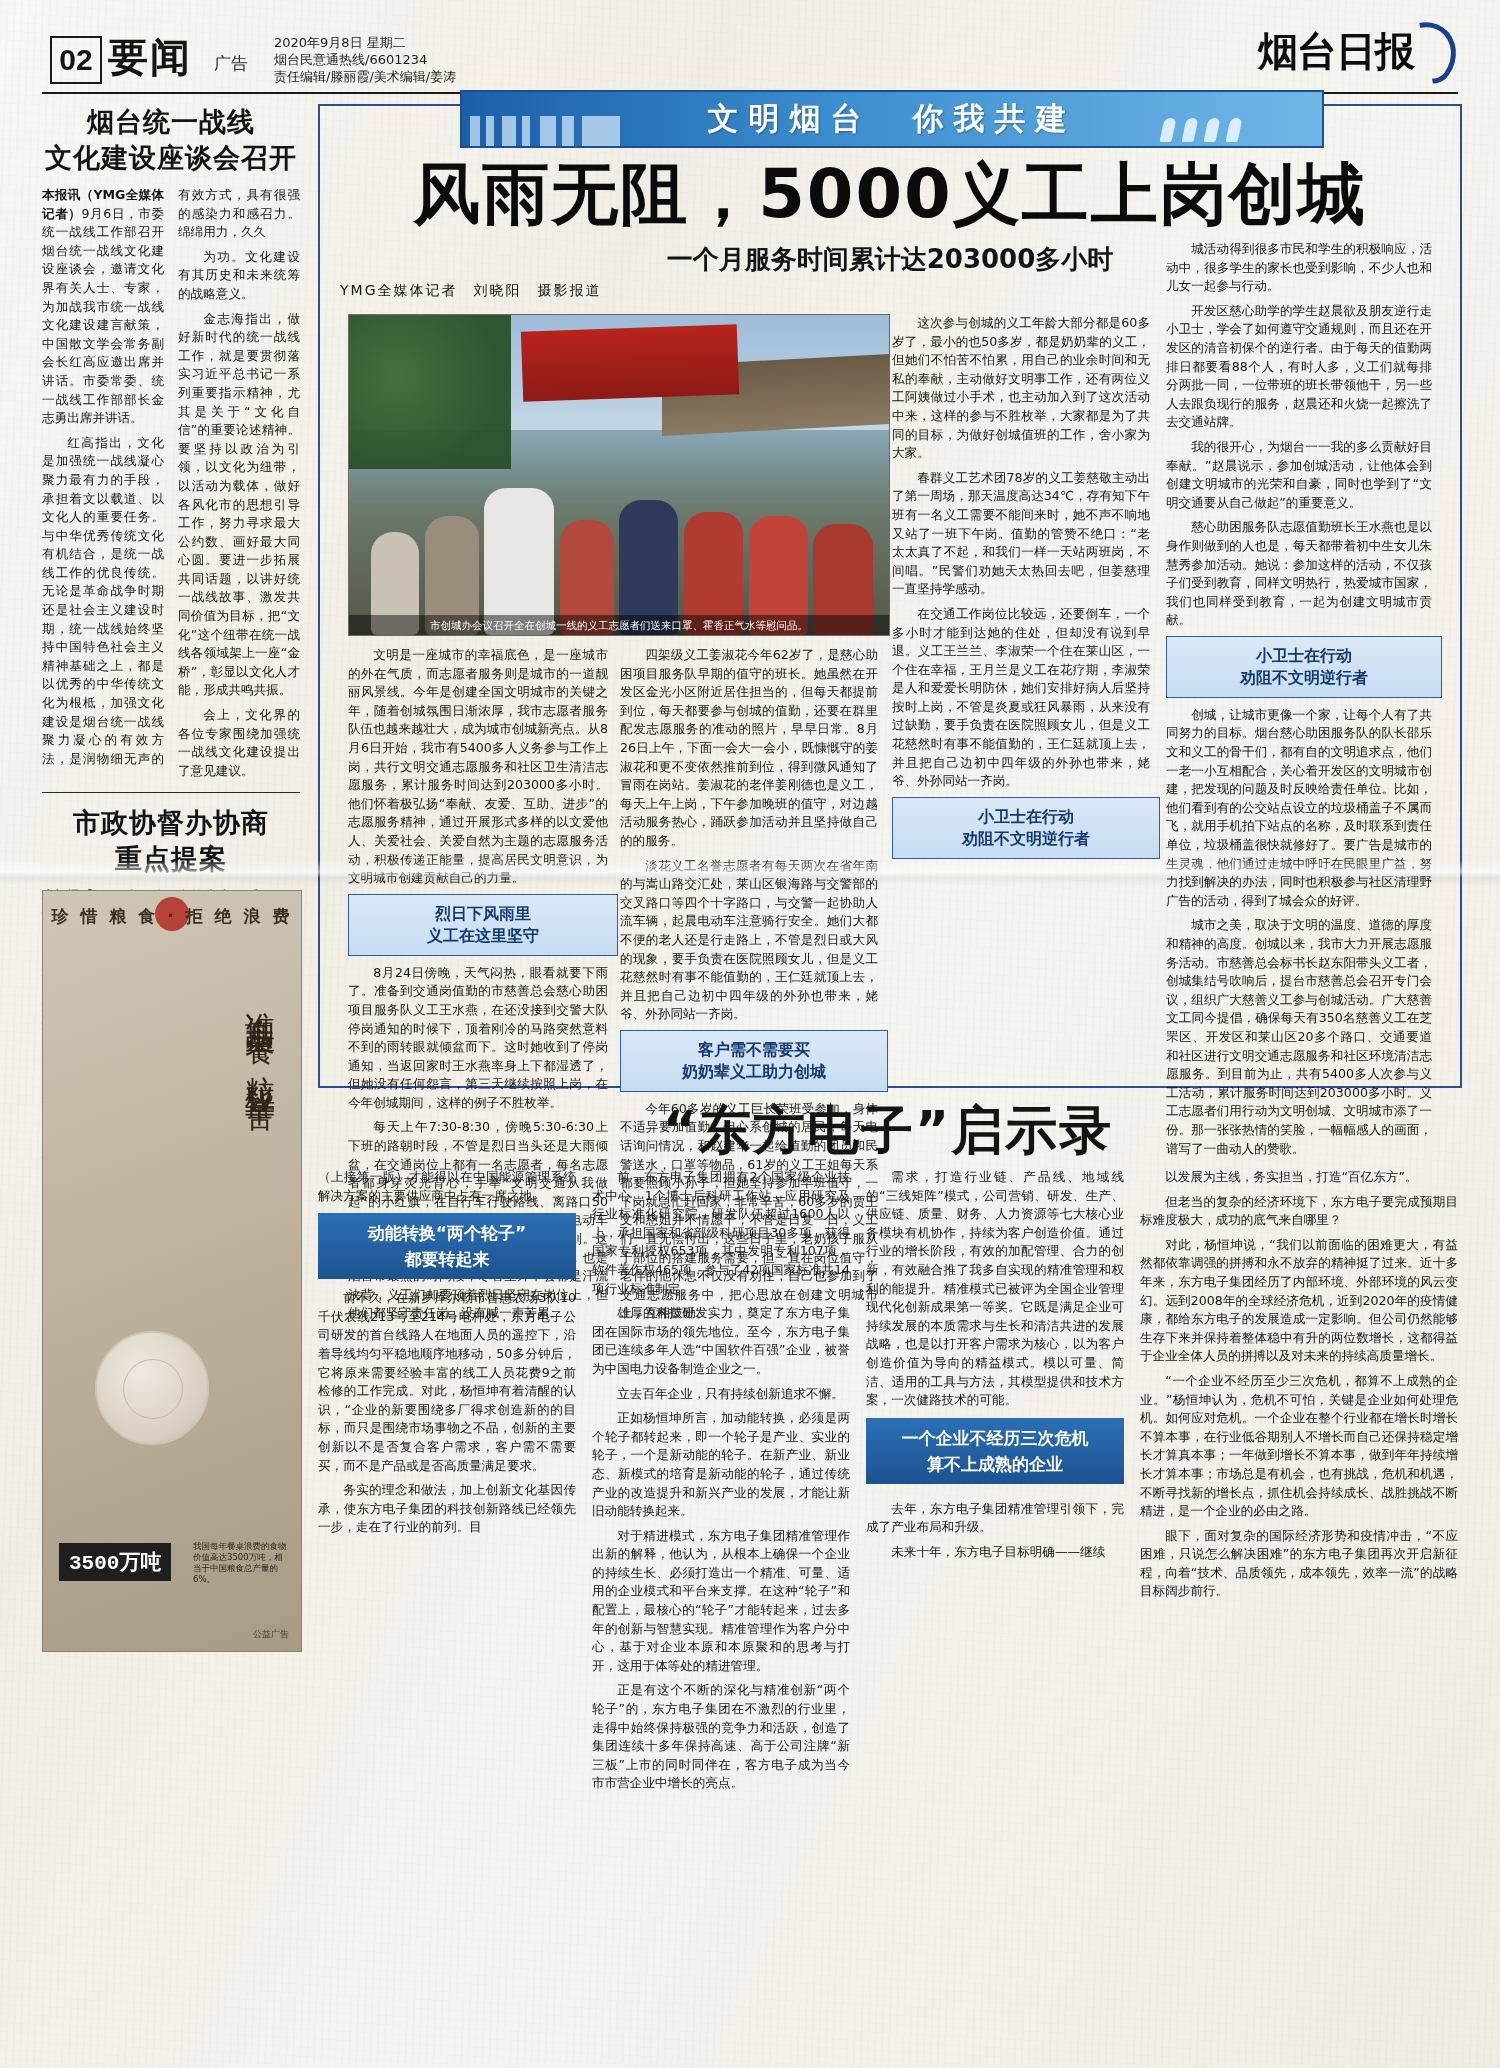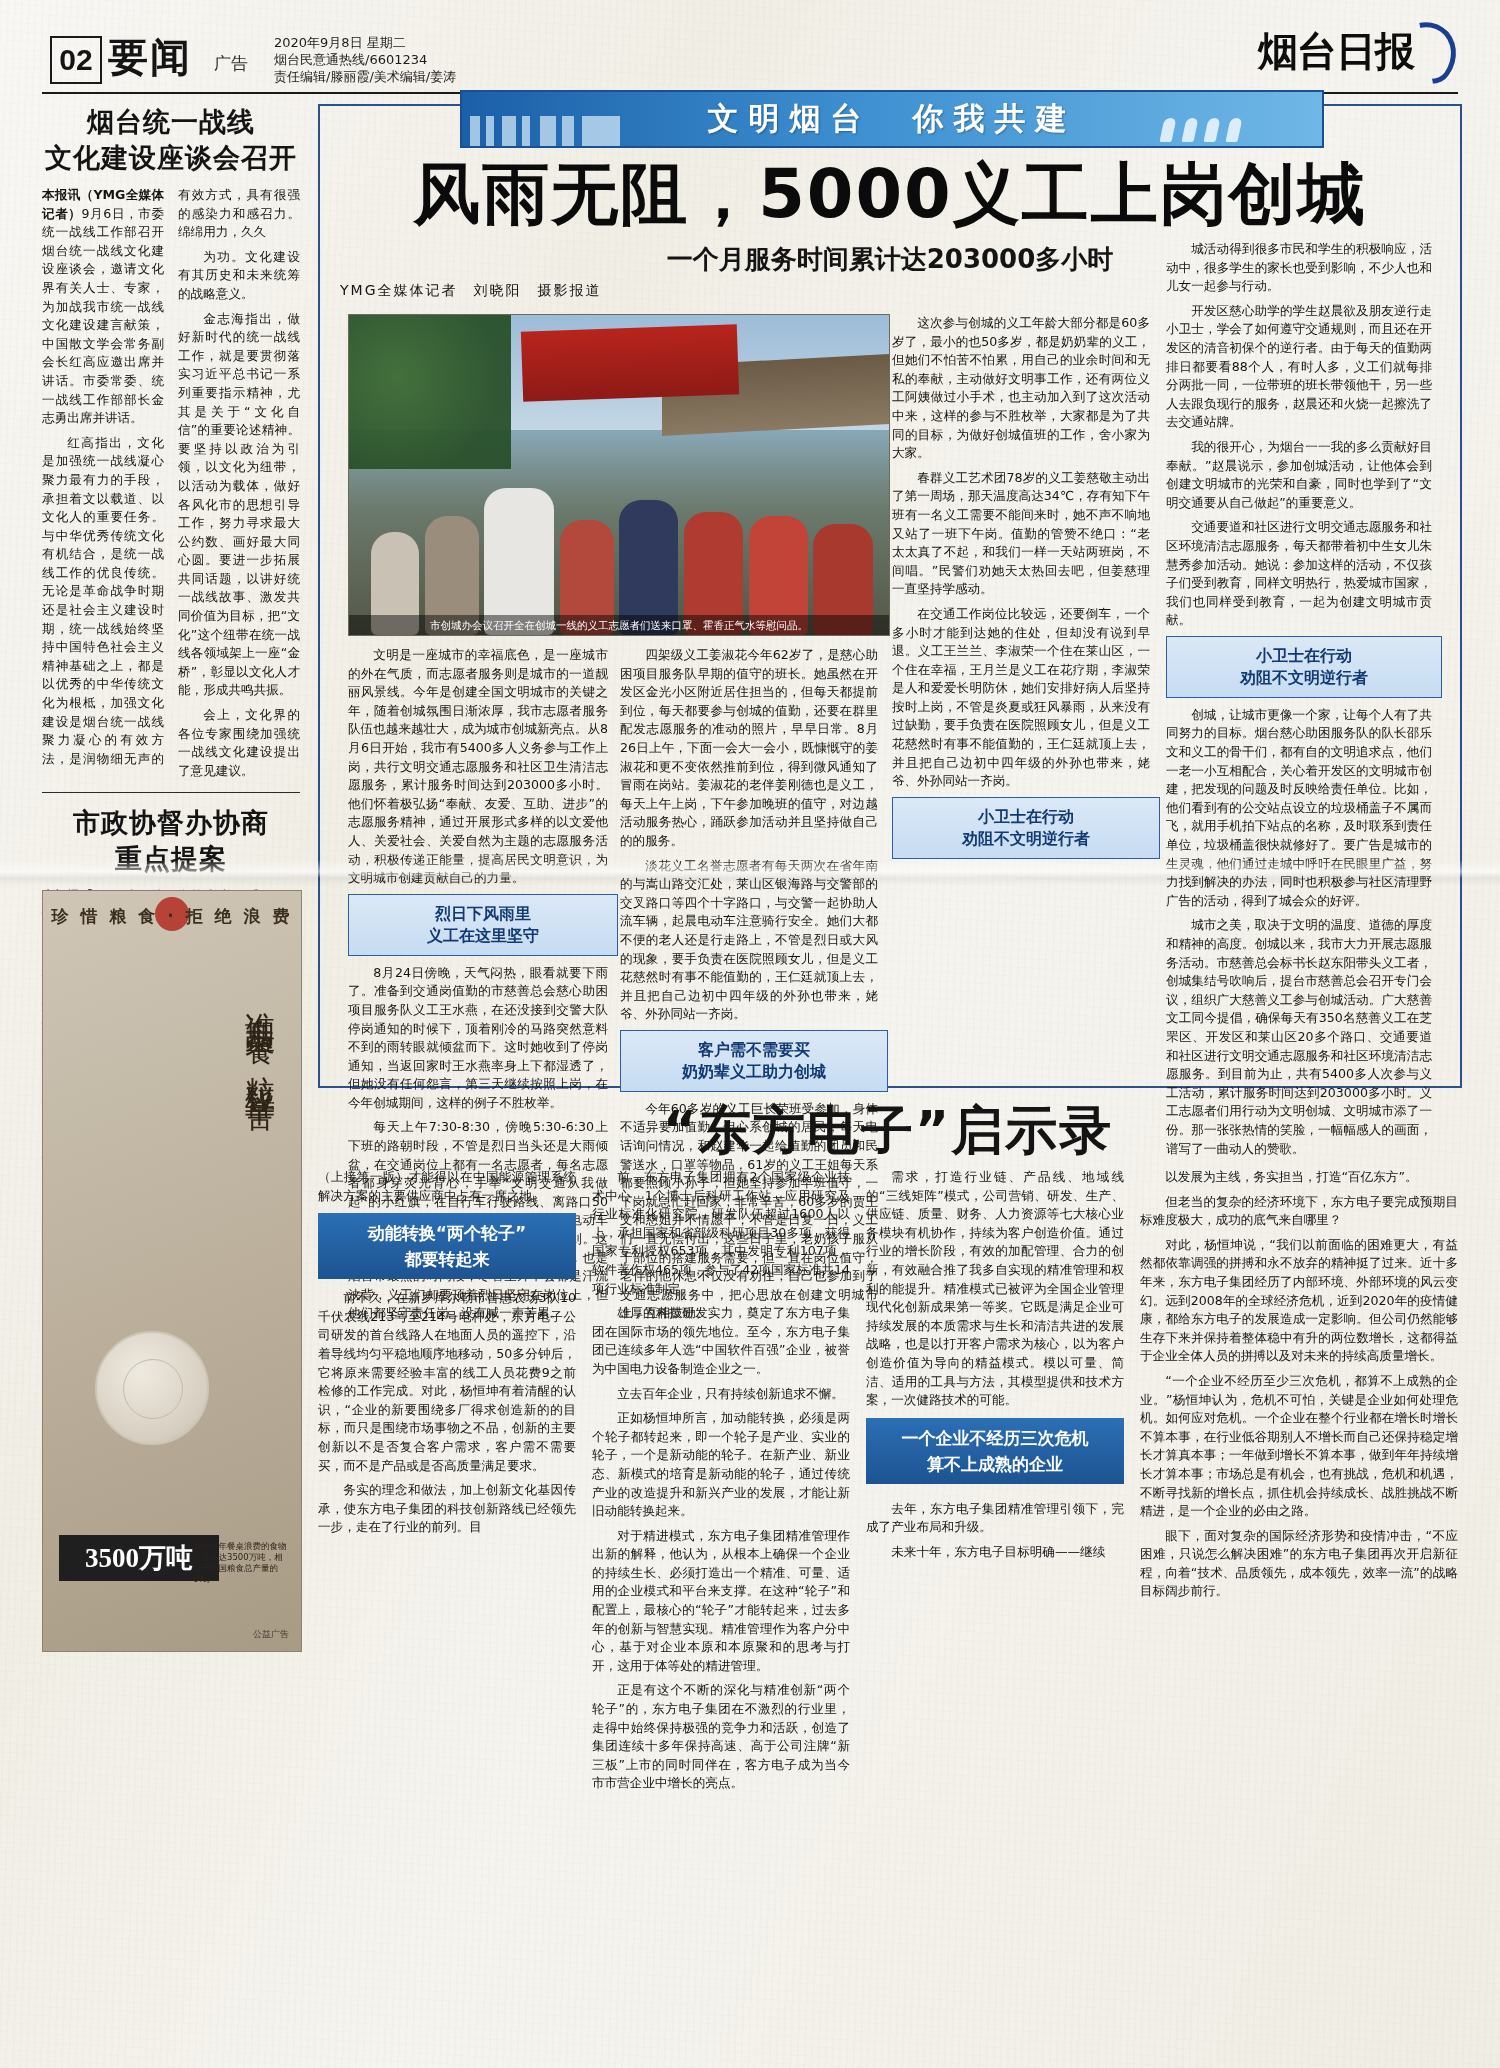--- a/index.html
+++ b/index.html
@@ -96,21 +96,21 @@
     position:absolute;left:52px;top:440px;width:110px;height:110px;border-radius:50%;
     background:radial-gradient(circle at 40% 35%, #efeae0, #d6cec0 70%, #bdb3a2);
     border:2px solid #cdc5b5;
   }
   .adbox .plate:after{
     content:"";position:absolute;left:26px;top:26px;width:58px;height:58px;border-radius:50%;
     border:1px solid #c3bbab;
   }
   .adbox .tonnage{
     position:absolute;left:16px;bottom:70px;background:#1f1f1f;color:#fff;
-    font-size:27px;font-weight:bold;padding:5px 26px;font-family:Liberation Serif, serif;
+    font-size:21px;font-weight:bold;padding:5px 10px;font-family:Liberation Mono, monospace;
   }
   .adbox .fineprint{
     position:absolute;left:150px;bottom:66px;width:96px;font-size:8.5px;line-height:11px;color:#2c241a;
     font-family:"DejaVu Sans",sans-serif;
   }
   .adbox .credit{
     position:absolute;right:12px;bottom:10px;font-size:9px;color:#4a4034;
     font-family:"DejaVu Sans",sans-serif;
   }
 
@@ -316,21 +316,21 @@
     <p style="margin:0 0 6px;text-indent:2em">春群义工艺术团78岁的义工姜慈敬主动出了第一周场，那天温度高达34℃，存有知下午班有一名义工需要不能间来时，她不声不响地又站了一班下午岗。值勤的管赞不绝口：“老太太真了不起，和我们一样一天站两班岗，不间唱。”民警们劝她天太热回去吧，但姜慈理一直坚持学感动。</p>
     <p style="margin:0 0 6px;text-indent:2em">在交通工作岗位比较远，还要倒车，一个多小时才能到达她的住处，但却没有说到早退。义工王兰兰、李淑荣一个住在莱山区，一个住在幸福，王月兰是义工在花疗期，李淑荣是人和爱爱长明防休，她们安排好病人后坚持按时上岗，不管是炎夏或狂风暴雨，从来没有过缺勤，要手负责在医院照顾女儿，但是义工花慈然时有事不能值勤的，王仁廷就顶上去，并且把自己边初中四年级的外孙也带来，姥爷、外孙同站一齐岗。</p>
     <div class="sidebox bluebox" style="position:relative;width:100%;padding:8px 4px;font-size:16px;line-height:22px;white-space:pre-line;margin:6px 0 8px;">小卫士在行动
 劝阻不文明逆行者</div>
   </div>
 
   <div style="position:absolute;left:846px;top:134px;width:266px;height:826px;" class="bodytext">
     <p style="margin:0 0 6px;text-indent:2em">城活动得到很多市民和学生的积极响应，活动中，很多学生的家长也受到影响，不少人也和儿女一起参与行动。</p>
     <p style="margin:0 0 6px;text-indent:2em">开发区慈心助学的学生赵晨欲及朋友逆行走小卫士，学会了如何遵守交通规则，而且还在开发区的清音初保个的逆行者。由于每天的值勤两排日都要看88个人，有时人多，义工们就每排分两批一同，一位带班的班长带领他干，另一些人去跟负现行的服务，赵晨还和火烧一起擦洗了去交通站牌。</p>
     <p style="margin:0 0 6px;text-indent:2em">我的很开心，为烟台一一我的多么贡献好目奉献。”赵晨说示，参加创城活动，让他体会到创建文明城市的光荣和自豪，同时也学到了“文明交通要从自己做起”的重要意义。</p>
-    <p style="margin:0 0 6px;text-indent:2em">交通要道和社区进行文明交通志愿服务和社区环境清洁志愿服务，每天都带着初中生女儿朱慧秀参加活动。她说：参加这样的活动，不仅孩子们受到教育，同样文明热行，热爱城市国家，我们也同样受到教育，一起为创建文明城市贡献。</p>
+    <p style="margin:0 0 6px;text-indent:2em">慈心助困服务队志愿值勤班长王水燕也是以身作则做到的人也是，每天都带着初中生女儿朱慧秀参加活动。她说：参加这样的活动，不仅孩子们受到教育，同样文明热行，热爱城市国家，我们也同样受到教育，一起为创建文明城市贡献。</p>
     <div class="sidebox bluebox" style="position:relative;width:100%;padding:8px 4px;font-size:16px;line-height:22px;white-space:pre-line;margin:6px 0 8px;">小卫士在行动
 劝阻不文明逆行者</div>
     <p style="margin:0 0 6px;text-indent:2em">创城，让城市更像一个家，让每个人有了共同努力的目标。烟台慈心助困服务队的队长邵乐文和义工的骨干们，都有自的文明追求点，他们一老一小互相配合，关心着开发区的文明城市创建，把发现的问题及时反映给责任单位。比如，他们看到有的公交站点设立的垃圾桶盖子不属而飞，就用手机拍下站点的名称，及时联系到责任单位，垃圾桶盖很快就修好了。要广告是城市的生灵魂，他们通过走城中呼吁在民眼里广益，努力找到解决的办法，同时也积极参与社区清理野广告的活动，得到了城会众的好评。</p>
     <p style="margin:0 0 6px;text-indent:2em">城市之美，取决于文明的温度、道德的厚度和精神的高度。创城以来，我市大力开展志愿服务活动。市慈善总会标书长赵东阳带头义工者，创城集结号吹响后，提台市慈善总会召开专门会议，组织广大慈善义工参与创城活动。广大慈善文工同今提倡，确保每天有350名慈善义工在芝罘区、开发区和莱山区20多个路口、交通要道和社区进行文明交通志愿服务和社区环境清洁志愿服务。到目前为止，共有5400多人次参与义工活动，累计服务时间达到203000多小时。义工志愿者们用行动为文明创城、文明城市添了一份。那一张张热情的笑脸，一幅幅感人的画面，谱写了一曲动人的赞歌。</p>
   </div>
 </div>
 
 <div class="dfhead">“东方电子”启示录</div>
 
 <div class="dfcols">

